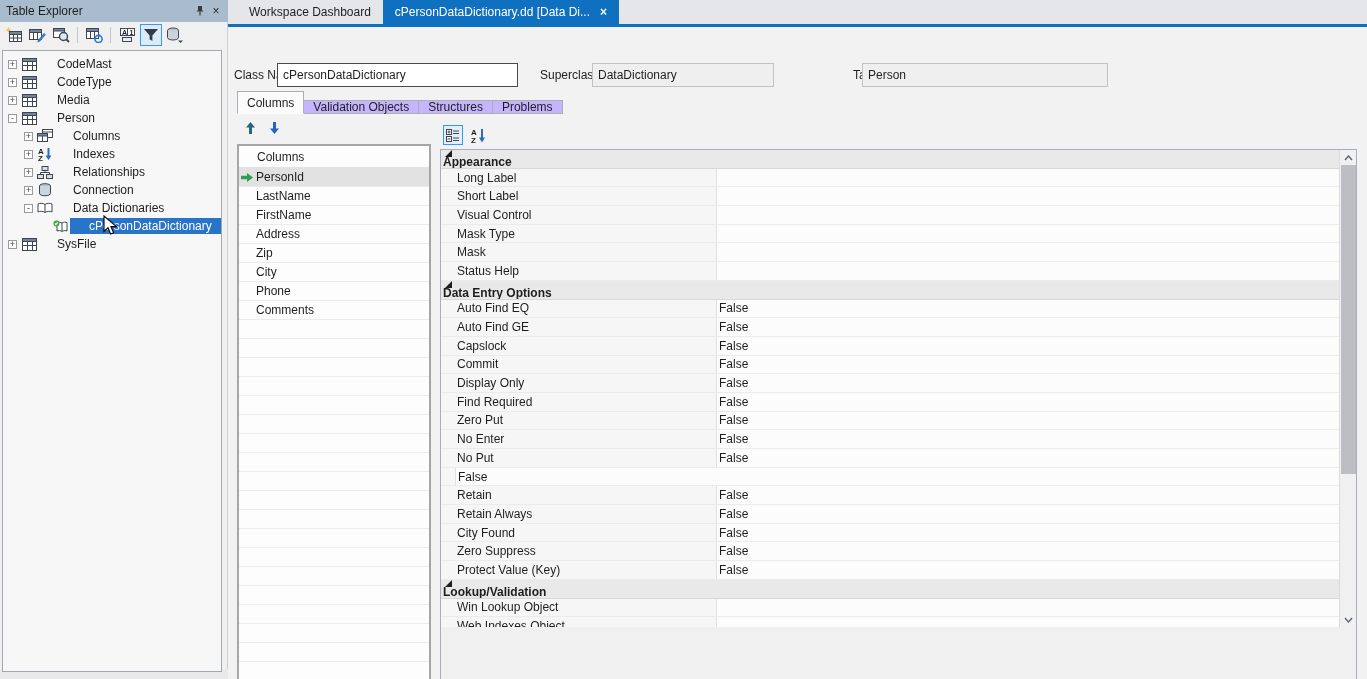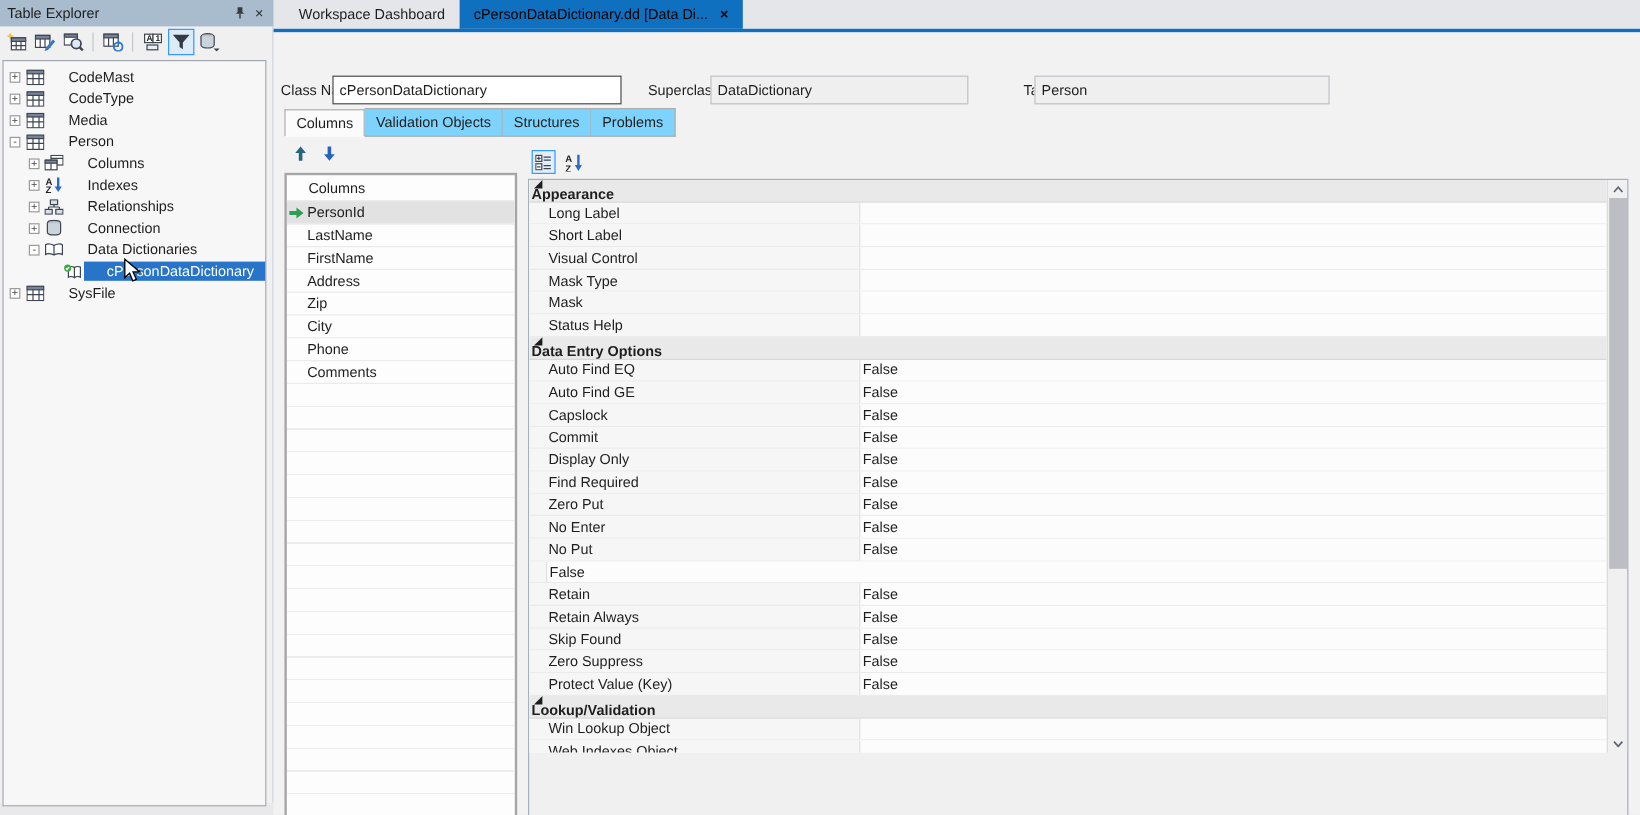--- a/index.html
+++ b/index.html
@@ -23,33 +23,33 @@
   .trow .expander { width:9px; height:9px; border:1px solid #9a9a9a; background:#fff; font-size:9px; line-height:7px; text-align:center; color:#444; margin-right:3px; flex:0 0 auto; }
   .trow .spacer { width:12px; flex:0 0 auto; }
   .trow .ticon { width:18px; display:flex; justify-content:center; flex:0 0 auto; }
   .trow .tlabel { padding:1px 19px; }
   .trow .tlabel.selected { background:#2874c8; color:#fff; }
   .lv0 { padding-left:5px; } .lv1 { padding-left:21px; } .lv2 { padding-left:37px; }
 
   
   #tabstrip { left:228px; top:0; width:1139px; height:24px; background:#e5e6ea; display:flex; align-items:flex-end; padding-left:9px; }
   .doc-tab { height:24px; display:flex; align-items:center; padding:0 12px; }
-  .doc-tab.active { background:#1070c0; color:#000000; }
+  .doc-tab.active { background:#1070c0; color:#ffffff; }
   .doc-tab .closex { margin-left:10px; font-weight:bold; font-size:12px; }
   #accent-line { left:228px; top:24px; width:1139px; height:3px; background:#1070c0; }
 
   
   #doc { left:228px; top:27px; width:1139px; height:652px; background:#f2f2f3; }
 
   .fld-label { top:41px; }
   .fld { top:36px; height:24px; padding:0 5px; display:flex; align-items:center; background:#efefef; border:1px solid #bfc2c7; }
   .fld.focus { background:#fff; border:1px solid #4a4a4a; }
 
   .vtabs { left:9px; top:64px; height:23px; display:flex; align-items:flex-end; }
-  .vtab { height:24px; padding:0 9px; display:flex; align-items:center; border:1px solid #aeaeb2; border-left:none; background:#7dd3fc; }
+  .vtab { height:14px; padding:0 9px; display:flex; align-items:center; border:1px solid #aeaeb2; border-left:none; background:#c4b5fd; }
   .vtab:first-child { border-left:1px solid #aeaeb2; }
   .vtab.active { background:#fbfbfc; height:23px; border-bottom:1px solid #fbfbfc; }
 
   .arrow-btn { top:92px; width:18px; height:17px; display:flex; align-items:center; justify-content:center; }
 
   
   #col-list { left:9px; top:117px; width:194px; height:551px; background:#fdfdfd; border:2px solid #a6a6a6; overflow:hidden; }
   #col-header { height:22px; display:flex; align-items:center; padding-left:18px; border-bottom:1px solid #e2e2e2; }
   .col-item { height:19px; display:flex; align-items:center; border-bottom:1px solid #ebebeb; }
   .col-item .col-arrow { width:15px; padding-left:2px; visibility:hidden; display:flex; align-items:center; }
@@ -314,21 +314,21 @@
 <div id="accent-line" class="abs"></div>
 
 <div id="doc" class="abs">
 
   <span class="abs fld-label" style="left:6px;">Class Name:</span>
   <div class="abs fld focus" style="left:49px; width:241px;">
     <span>cPersonDataDictionary</span>
   </div>
 
   <span class="abs fld-label" style="left:312px;">Superclass:</span>
-  <div class="abs fld" style="left:364px; width:215px;">
+  <div class="abs fld" style="left:364px; width:182px;">
     <span>DataDictionary</span>
   </div>
 
   <span class="abs fld-label" style="left:600px;margin-left:25px;">Table:</span>
   <div class="abs fld" style="left:634px; width:246px;">
     <span>Person</span>
   </div>
 
   <div class="vtabs abs">
     <div class="vtab active">
@@ -575,21 +575,21 @@
         </div>
 
         <div class="pg-row prop">
           <span class="pg-gutter"></span>
           <span class="pg-name">Retain Always</span>
           <span class="pg-value">False</span>
         </div>
 
         <div class="pg-row prop">
           <span class="pg-gutter"></span>
-          <span class="pg-name">Skip Found</span>
+          <span class="pg-name">City Found</span>
           <span class="pg-value">False</span>
         </div>
 
         <div class="pg-row prop">
           <span class="pg-gutter"></span>
           <span class="pg-name">Zero Suppress</span>
           <span class="pg-value">False</span>
         </div>
 
         <div class="pg-row prop">

